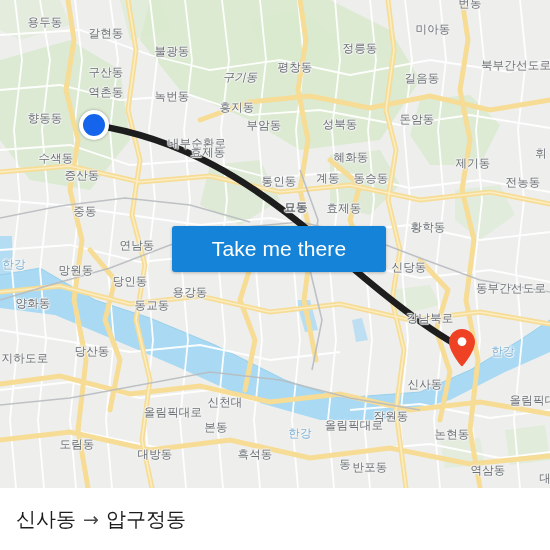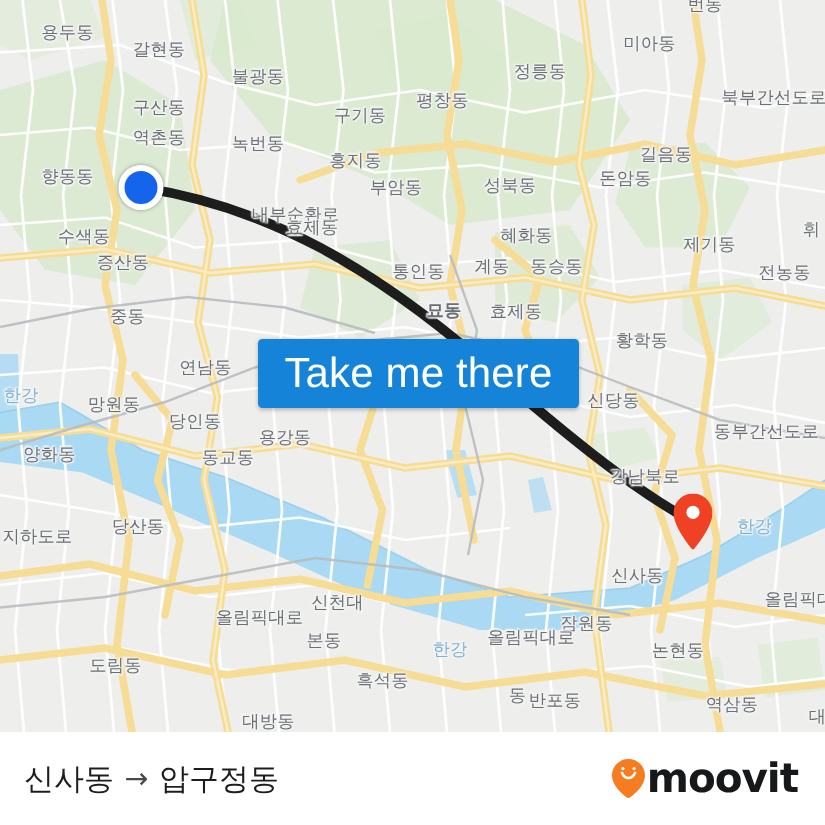--- a/index.html
+++ b/index.html
@@ -61,21 +61,21 @@
 
   
   #cta-button {
     position: absolute;
     left: 172px; top: 226px;
     width: 214px; height: 46px;
     background: #1583d7;
     border: none;
     border-radius: 3px;
     color: #ffffff;
-    font-size: 28px;
+    font-size: 21px;
     font-family: "Liberation Sans", sans-serif;
     letter-spacing: .1px;
     cursor: pointer;
     box-shadow: 0 1px 3px rgba(0,0,0,.25);
     display: flex;
     align-items: center;
     justify-content: center;
     padding: 0;
   }
 
@@ -239,26 +239,26 @@
         </g>
 
         <path d="M94,125 C180,138 250,180 320,240 C375,288 420,325 462,348" stroke="#1d1d1d" stroke-width="6.5" fill="none" stroke-linecap="round" stroke-linejoin="round"></path>
       </g>
     </svg>
 
     <div id="map-labels">
         <div class="map-label" style="left: 45px; top: 22px;">용두동</div>
         <div class="map-label" style="left: 106px; top: 33px;">갈현동</div>
         <div class="map-label" style="left: 172px; top: 51px;">불광동</div>
-        <div class="map-label" style="left: 240px; top: 77px;">구기동</div>
+        <div class="map-label" style="left: 240px; top: 77px; font-style: italic;">구기동</div>
         <div class="map-label" style="left: 283px; top: 67px; margin-left: 12px;">평창동</div>
         <div class="map-label" style="left: 360px; top: 48px;">정릉동</div>
         <div class="map-label" style="left: 433px; top: 29px;">미아동</div>
         <div class="map-label" style="left: 470px; top: 3px;">번동</div>
-        <div class="map-label" style="left: 444px; top: 78px; margin-top: 25px;">길음동</div>
+        <div class="map-label" style="left: 422px; top: 78px;">길음동</div>
         <div class="map-label" style="left: 516px; top: 65px;">북부간선도로</div>
         <div class="map-label" style="left: 106px; top: 72px;">구산동</div>
         <div class="map-label" style="left: 106px; top: 92px;">역촌동</div>
         <div class="map-label" style="left: 172px; top: 96px;">녹번동</div>
         <div class="map-label" style="left: 237px; top: 107px;">흥지동</div>
         <div class="map-label" style="left: 264px; top: 125px;">부암동</div>
         <div class="map-label" style="left: 340px; top: 124px;">성북동</div>
         <div class="map-label" style="left: 417px; top: 119px;">돈암동</div>
         <div class="map-label" style="left: 45px; top: 118px;">향동동</div>
         <div class="map-label" style="left: 197px; top: 143px;">내부순환로</div>
@@ -292,21 +292,21 @@
         <div class="map-label water" style="left: 503px; top: 351px;">한강</div>
         <div class="map-label" style="left: 425px; top: 384px;">신사동</div>
         <div class="map-label" style="left: 173px; top: 412px;">올림픽대로</div>
         <div class="map-label" style="left: 216px; top: 427px;">본동</div>
         <div class="map-label water" style="left: 300px; top: 433px;">한강</div>
         <div class="map-label" style="left: 391px; top: 416px;">잠원동</div>
         <div class="map-label" style="left: 533px; top: 400px;">올림픽대</div>
         <div class="map-label" style="left: 354px; top: 425px;">올림픽대로</div>
         <div class="map-label" style="left: 452px; top: 434px;">논현동</div>
         <div class="map-label" style="left: 77px; top: 444px;">도림동</div>
-        <div class="map-label" style="left: 155px; top: 481px; margin-left: 24px;">대방동</div>
+        <div class="map-label" style="left: 155px; top: 454px;">대방동</div>
         <div class="map-label" style="left: 255px; top: 454px;">흑석동</div>
         <div class="map-label" style="left: 345px; top: 464px;">동</div>
         <div class="map-label" style="left: 370px; top: 467px;">반포동</div>
         <div class="map-label" style="left: 488px; top: 470px;">역삼동</div>
         <div class="map-label" style="left: 545px; top: 478px;">대</div>
       </div>
 
     <div id="origin-marker" style="left:79px; top:110px;"></div>
 
     <div id="dest-marker" style="left:449px; top:329px;">
@@ -321,27 +321,16 @@
   <button id="cta-button">Take me there</button>
 
   <div id="footer">
 
     <div id="route-summary">
       <span>신사동</span>
       <span id="route-arrow-icon">→</span>
       <span>압구정동</span>
     </div>
 
-    <div id="brand-logo">
-      <span style="display:inline-block;width:22px;height:26px;">
-        <svg viewBox="0 0 22 26" xmlns="http://www.w3.org/2000/svg">
-          <path d="M11 0C4.9 0 0 4.9 0 11c0 7.8 9.6 14.4 10.3 14.9.4.3.9.3 1.3 0C12.4 25.4 22 18.8 22 11 22 4.9 17.1 0 11 0z" fill="#f57c20"></path>
-          <path d="M6.6 9.2c1 2.3 2.6 3.5 4.4 3.5s3.4-1.2 4.4-3.5" stroke="#ffffff" stroke-width="1.7" fill="none" stroke-linecap="round"></path>
-          <circle cx="7.3" cy="6.4" r="1.05" fill="#ffffff"></circle>
-          <circle cx="14.7" cy="6.4" r="1.05" fill="#ffffff"></circle>
-        </svg>
-      </span>
-      <span id="brand-name">moovit</span>
-    </div>
 
   </div>
 
 </div>
 
 </body></html>

